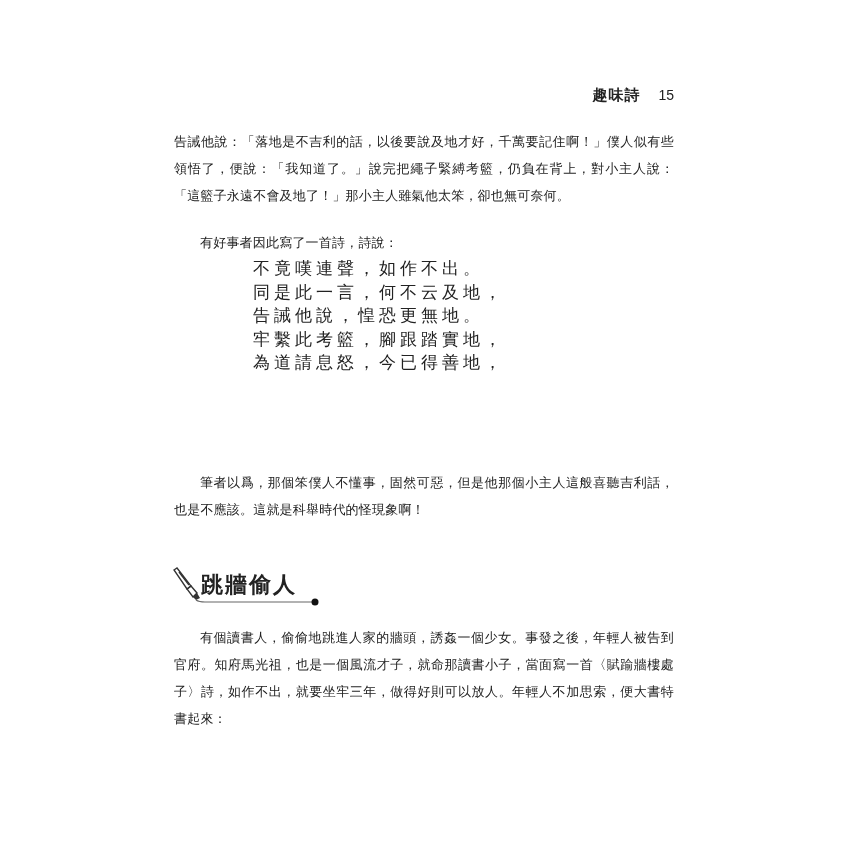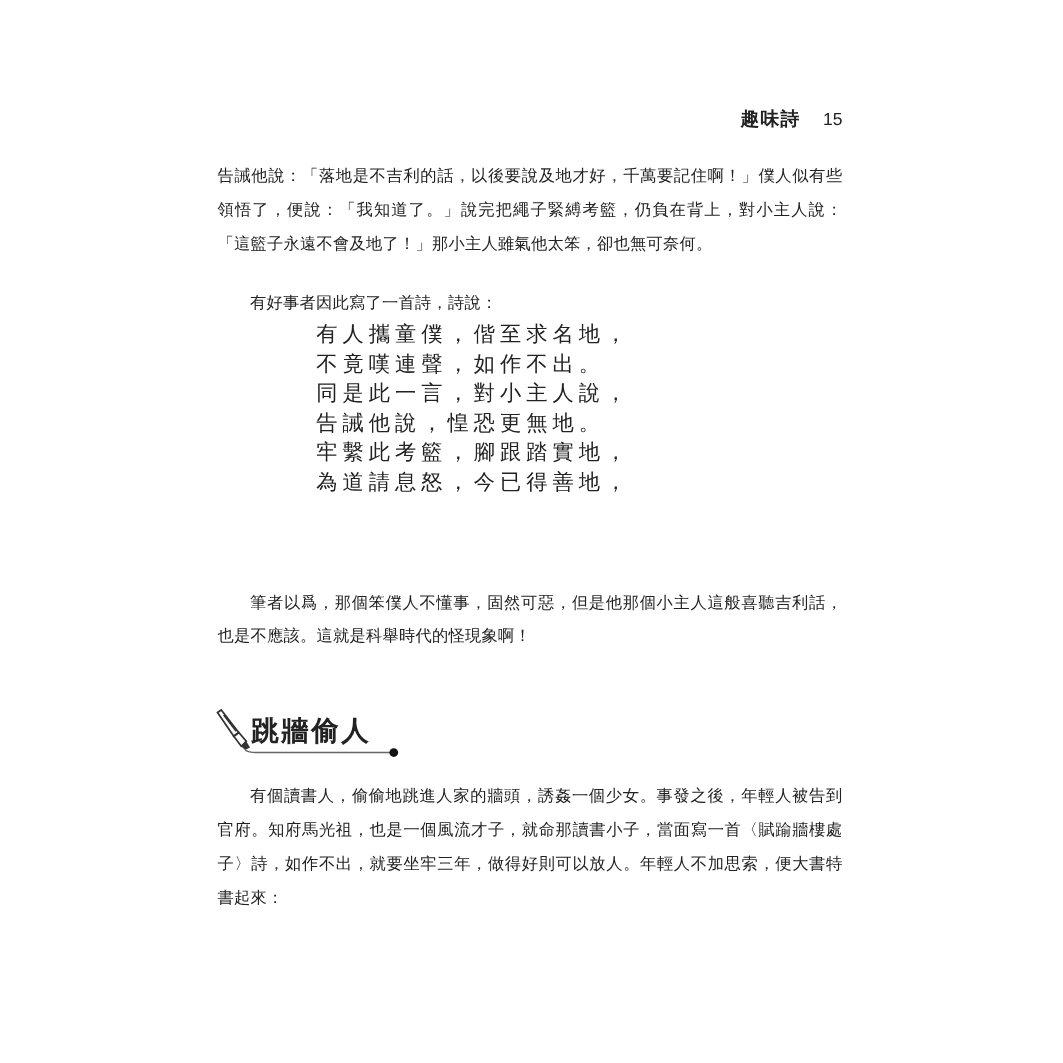--- a/index.html
+++ b/index.html
@@ -44,23 +44,22 @@
 <div class="header">
   <span class="title">趣味詩</span>
   <span class="page">15</span>
 </div>
 
 <p class="body-text p" id="para1">告誡他說：「落地是不吉利的話，以後要說及地才好，千萬要記住啊！」僕人似有些領悟了，便說：「我知道了。」說完把繩子緊縛考籃，仍負在背上，對小主人說：「這籃子永遠不會及地了！」那小主人雖氣他太笨，卻也無可奈何。</p>
 
 <p class="body-text p indent" id="intro">有好事者因此寫了一首詩，詩說：</p>
 
 <div class="poem">
-  <div class="line">有人攜童僕，偕至求名地，</div>
   <div class="line">不竟嘆連聲，如作不出。</div>
-  <div class="line">同是此一言，對小主人說，</div>
+  <div class="line">同是此一言，何不云及地，</div>
   <div class="line">告誡他說，惶恐更無地。</div>
   <div class="line">牢繫此考籃，腳跟踏實地，</div>
   <div class="line">為道請息怒，今已得善地，</div>
 </div>
 
 <p class="body-text p indent" id="para2">筆者以爲，那個笨僕人不懂事，固然可惡，但是他那個小主人這般喜聽吉利話，也是不應該。這就是科舉時代的怪現象啊！</p>
 
 <div class="section">
   <svg width="150" height="44" viewBox="0 0 150 44">
 

